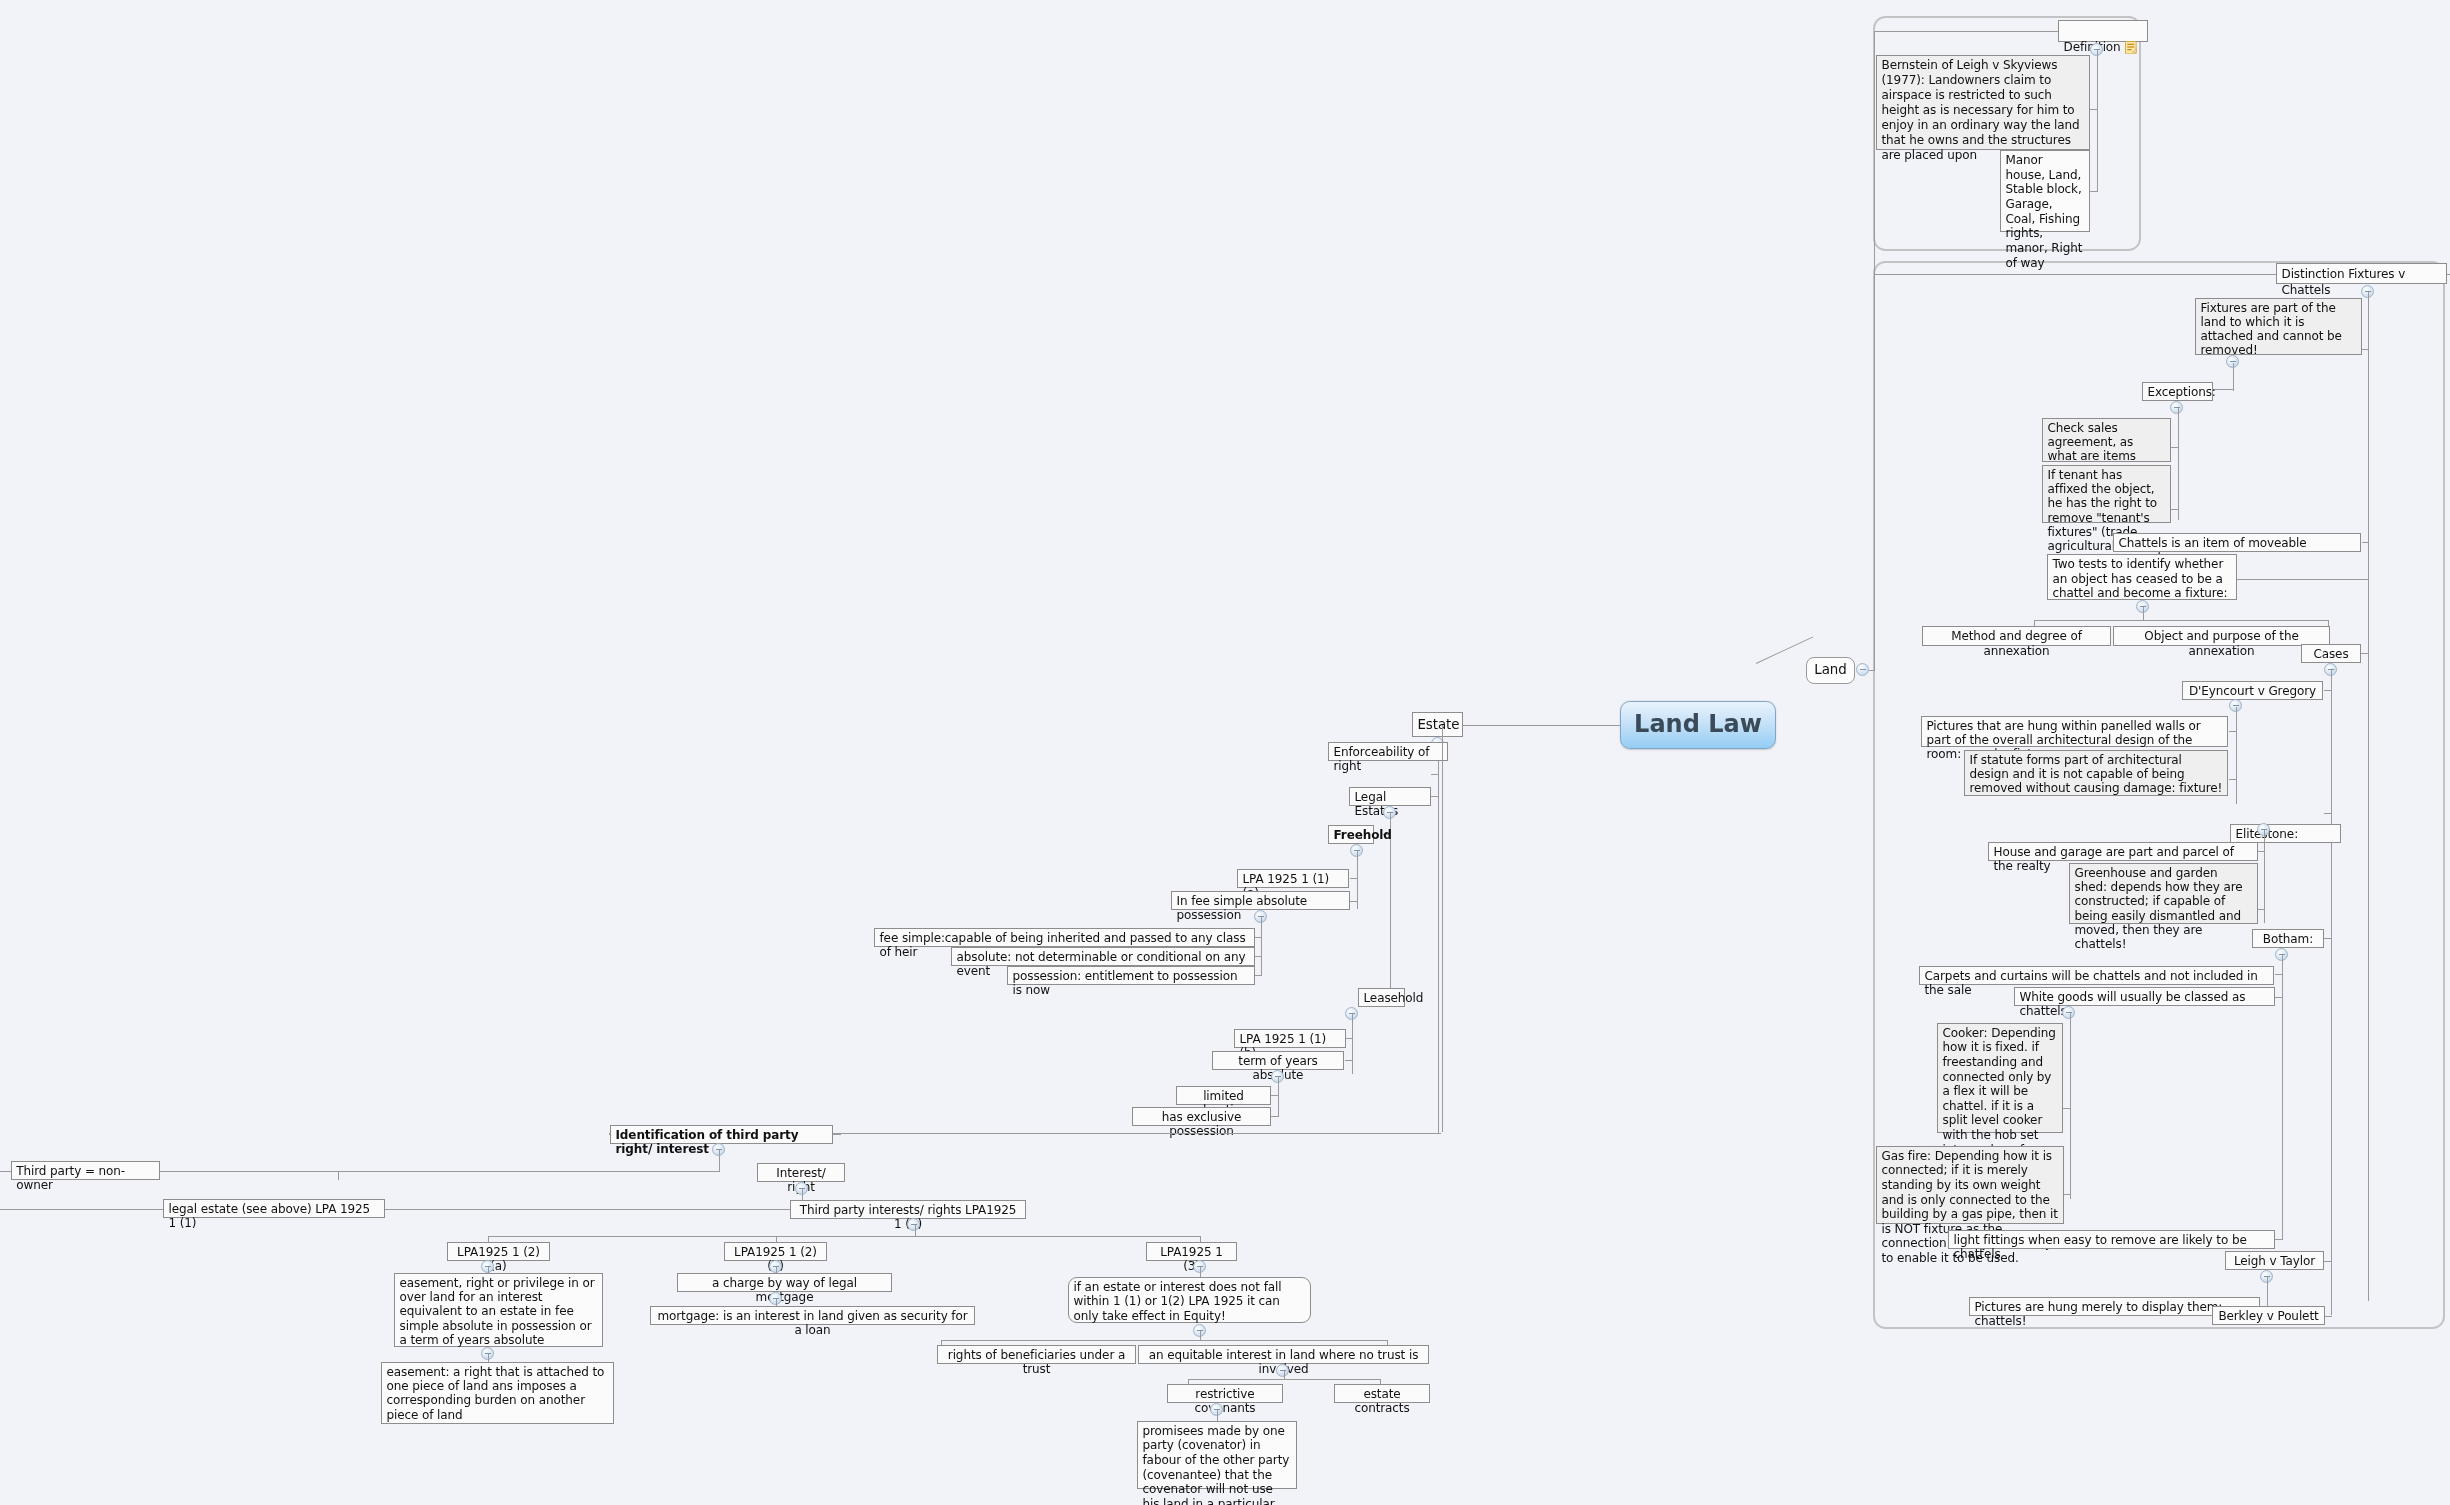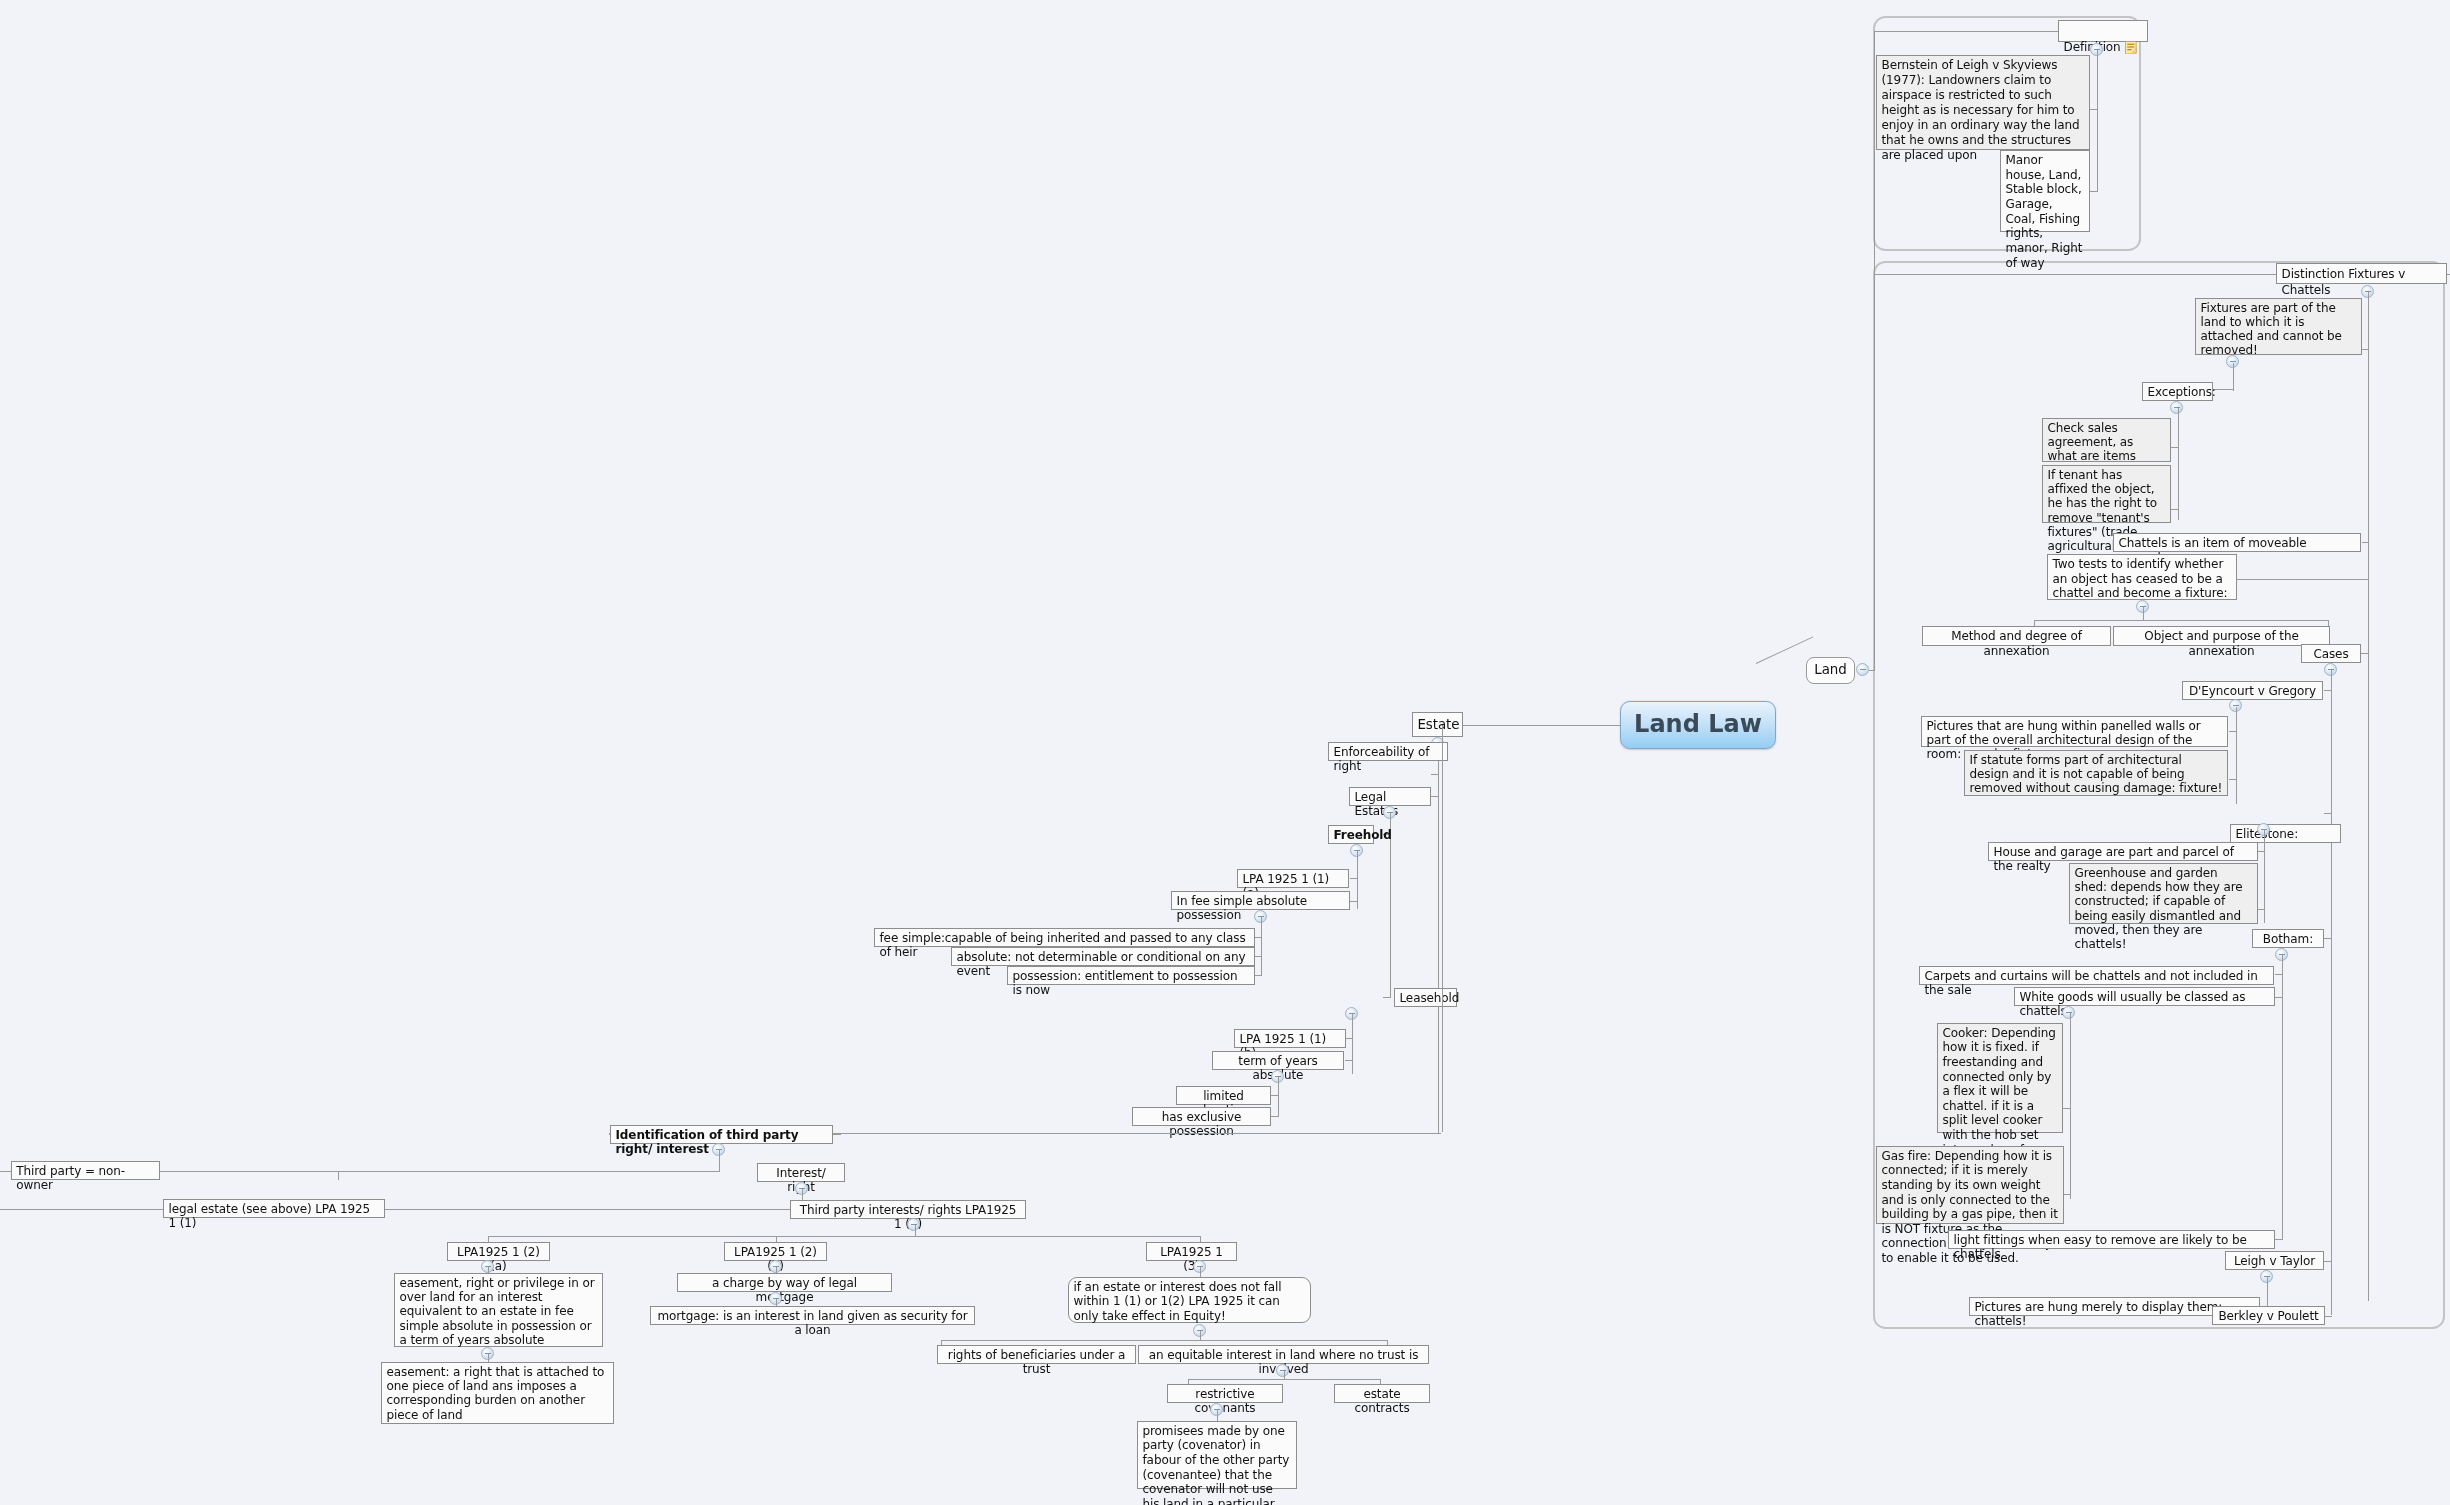--- a/index.html
+++ b/index.html
@@ -251,21 +251,21 @@
   <div class="bub" style="left:1254px; top:910px;"></div>
   <div class="ln v" style="left:1261px; top:917px; height:58px;"></div>
   <div class="ln h" style="left:1254px; top:937px; width:8px;"></div>
   <div class="node plain" style="left:874px; top:928px; width:381px; height:19px; line-height:14.3px;">fee simple:capable of being inherited and passed to any class of heir</div>
   <div class="ln h" style="left:1254px; top:956px; width:8px;"></div>
   <div class="node plain" style="left:951px; top:947px; width:304px; height:19px; line-height:14.3px;">absolute: not determinable or conditional on any event</div>
   <div class="ln h" style="left:1254px; top:975px; width:8px;"></div>
   <div class="node plain" style="left:1007px; top:966px; width:248px; height:19px; line-height:14.3px;">possession: entitlement to possession is now</div>
 
   <div class="ln h" style="left:1383px; top:997px; width:8px;"></div>
-  <div class="node plain" style="left:1394px; top:988px; width:63px; height:19px; line-height:14.3px; text-align:center;">Leasehold</div>
+  <div class="node plain" style="left:1358px; top:988px; width:47px; height:19px; line-height:14.3px; text-align:center;">Leasehold</div>
   <div class="bub" style="left:1345px; top:1007px;"></div>
   <div class="ln v" style="left:1352px; top:1014px; height:60px;"></div>
   <div class="ln h" style="left:1345px; top:1038px; width:8px;"></div>
   <div class="node plain" style="left:1234px; top:1029px; width:112px; height:19px; line-height:14.3px;">LPA 1925 1 (1) (b)</div>
   <div class="ln h" style="left:1345px; top:1060px; width:8px;"></div>
   <div class="node plain" style="left:1212px; top:1051px; width:132px; height:19px; line-height:14.3px; text-align:center;">term of years absolute</div>
   <div class="bub" style="left:1271px; top:1070px;"></div>
   <div class="ln v" style="left:1278px; top:1077px; height:39px;"></div>
   <div class="ln h" style="left:1271px; top:1095px; width:8px;"></div>
   <div class="node plain" style="left:1176px; top:1086px; width:95px; height:19px; line-height:14.3px; text-align:center;">limited duration</div>

